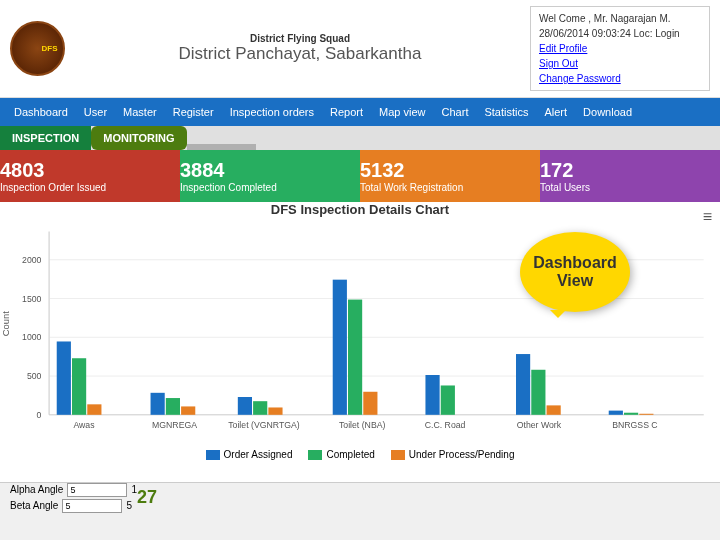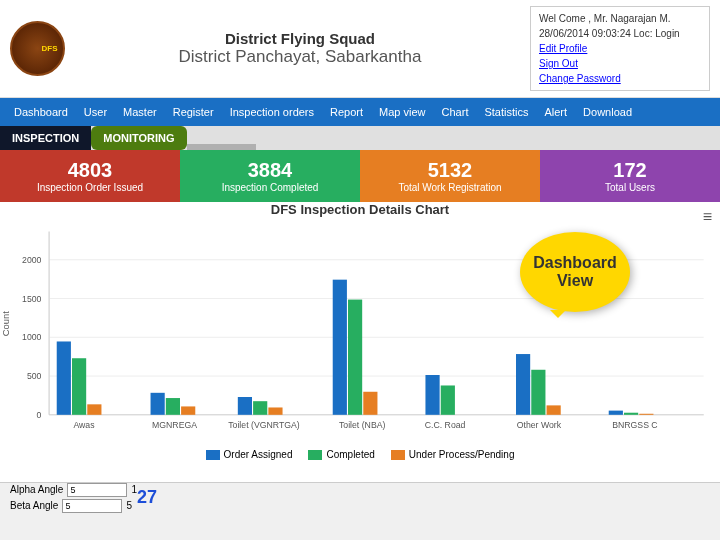--- a/index.html
+++ b/index.html
@@ -1,42 +1,42 @@
 <!DOCTYPE html>
 <html><head>
   <meta charset="utf-8">
   <style>
     * { margin: 0; padding: 0; box-sizing: border-box; }
     body { font-family: Arial, sans-serif; font-size: 12px; background: #f0f0f0; width: 720px; height: 540px; overflow: hidden; }
 
     
     .header { display: flex; justify-content: space-between; align-items: center; padding: 6px 10px; background: #fff; border-bottom: 1px solid #ddd; }
     .header-center { text-align: center; flex: 1; }
-    .header-center .title { font-size: 15px; font-weight: bold; color: #333; }
+    .header-center .title { font-size: 10px; font-weight: bold; color: #333; }
     .header-center .subtitle { font-size: 17px; color: #555; }
     .header-left { width: 60px; }
     .logo { width: 55px; height: 55px; border-radius: 50%; background: radial-gradient(circle, #8B4513, #4a1a00); display: flex; align-items: center; justify-content: center; border: 2px solid #8B4513; }
     .logo-text { color: #FFD700; font-size: 8px; text-align: center; font-weight: bold; padding-left: 24px; }
     .header-right { font-size: 10px; color: #333; line-height: 1.5; border: 1px solid #ccc; padding: 4px 8px; min-width: 180px; }
     .header-right .profile-link { color: #00f; text-decoration: underline; cursor: pointer; display: block; }
 
     
     .navbar { background: #1a6fc4; display: flex; align-items: center; padding: 0 6px; height: 28px; }
     .navbar a { color: #fff; text-decoration: none; padding: 12px 8px; font-size: 11px; line-height: 28px; display: block; }
 
     
     .subnav { display: flex; height: 24px; background: #e0e0e0; }
     .subnav-item { padding: 0 12px; line-height: 24px; font-size: 11px; font-weight: bold; cursor: pointer; }
-    .subnav-item.active { background: #0f172a; color: #fff; }
+    .subnav-item.active { background: #15803d; color: #fff; }
     .subnav-item.monitoring { background: #4d7c0f; color: #fff; border-radius: 6px; }
     .subnav-item.survey { background: #b0b0b0; color: #555; margin-top: 18px; }
 
     
     .stats-row { display: flex; height: 52px; }
-    .stat-box { flex: 1; display: flex; flex-direction: column; align-items: center; justify-content: center; color: #fff; }
+    .stat-box { flex: 1; display: flex; flex-direction: column; justify-content: center; color: #fff; }
     .stat-box.red { background: #c0392b; }
     .stat-box.green { background: #27ae60; }
     .stat-box.orange { background: #e67e22; }
     .stat-box.purple { background: #8e44ad; }
     .stat-number { font-size: 20px; font-weight: bold; }
     .stat-label { font-size: 10px; }
 
     
     .chart-area { background: #fff; margin: 0; padding: 0; position: relative; height: 280px; }
     .chart-title { text-align: center; font-size: 13px; font-weight: bold; color: #333; margin-bottom: 4px; }
@@ -52,21 +52,21 @@
     
     .legend { display: flex; justify-content: center; gap: 16px; margin-top: 5px; font-size: 10px; }
     .legend-item { display: flex; align-items: center; gap: 4px; }
     .legend-color { width: 14px; height: 10px; display: inline-block; }
 
     
     .bottom-bar { display: flex; align-items: center; background: #f0f0f0; padding: 2px 10px; border-top: 1px solid #ccc; height: 30px; }
     .angle-inputs { display: flex; flex-direction: column; gap: 2px; font-size: 10px; }
     .angle-row { display: flex; align-items: center; gap: 4px; }
     .angle-input { border: 1px solid #999; width: 60px; height: 14px; font-size: 9px; padding: 0 2px; }
-    .page-num { font-size: 18px; font-weight: bold; color: #1d4ed8; }
+    .page-num { font-size: 18px; font-weight: bold; color: #4d7c0f; }
   </style>
 </head>
 <body>
 
 <div class="header">
   <div class="header-left">
     <div class="logo">
       <span class="logo-text">DFS</span>
     </div>
   </div>

